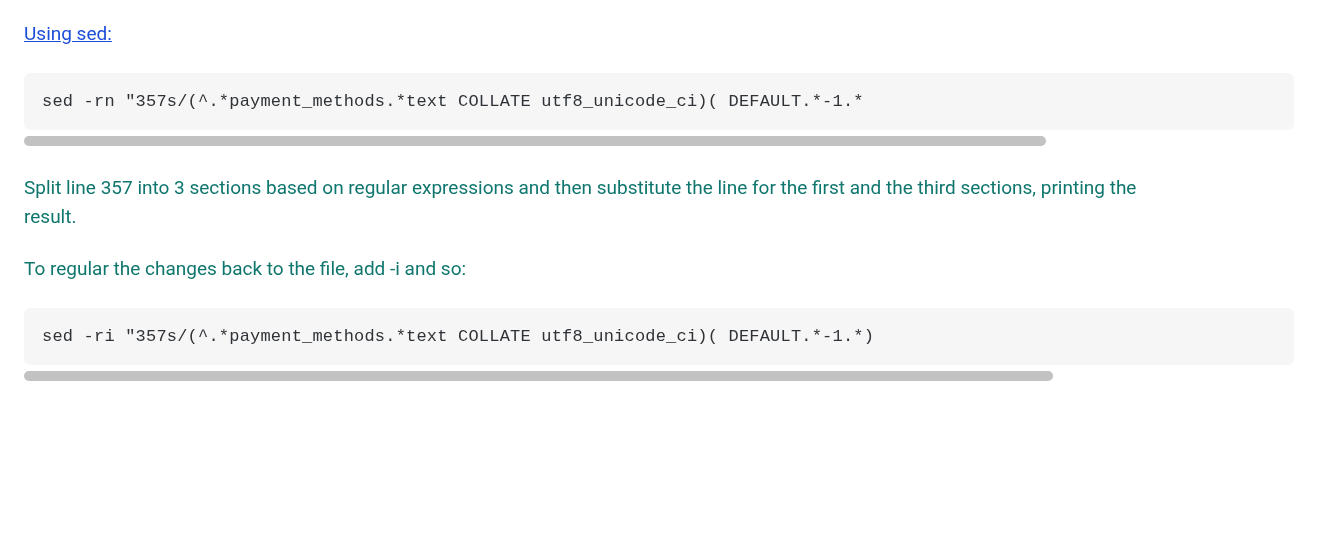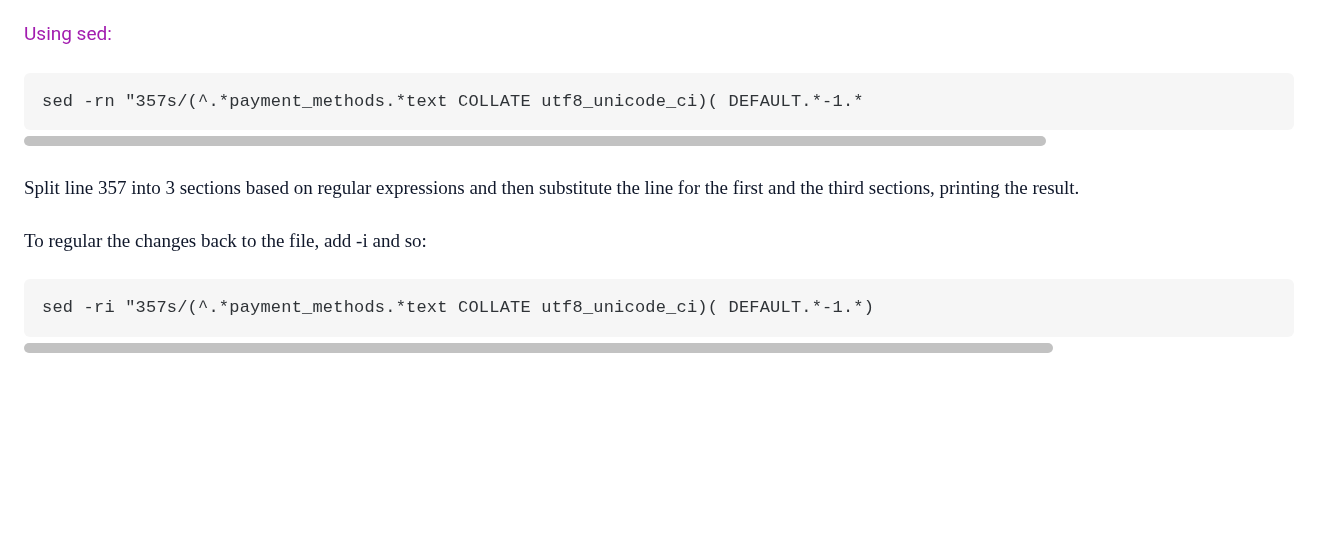--- a/index.html
+++ b/index.html
@@ -11,21 +11,22 @@
       font-family: -apple-system, BlinkMacSystemFont, "Segoe UI", Roboto, Helvetica, Arial, sans-serif;
       background: #ffffff;
       padding: 20px 24px;
       color: #242729;
       font-size: 19px;
       line-height: 1.5;
       width: 1318px;
     }
     .intro-text {
       margin-bottom: 24px;
-      color: #a21caf;
+      color: #1d4ed8;
+      text-decoration: underline;
     }
     .code-block {
       background: #f6f6f6;
       border-radius: 6px;
       padding: 16px 18px;
       font-family: "SFMono-Regular", Consolas, "Liberation Mono", Menlo, Courier, monospace;
       font-size: 17px;
       color: #2f3337;
       white-space: nowrap;
       overflow-x: hidden;
@@ -41,24 +42,23 @@
     .scrollbar-thumb {
       position: absolute;
       top: 0;
       left: 0;
       height: 10px;
       width: 80.5%;
       background: #c2c2c2;
       border-radius: 5px;
     }
     .body-text {
-      color: #0f172a;
+      color: #0f766e;
       margin-bottom: 24px;
       max-width: 1130px;
-      font-family: Liberation Serif, serif;
     }
     .second-scrollbar .scrollbar-thumb {
       width: 81%;
     }
   </style>
 </head>
 <body>
 
 <p class="intro-text">Using sed:</p>
 

